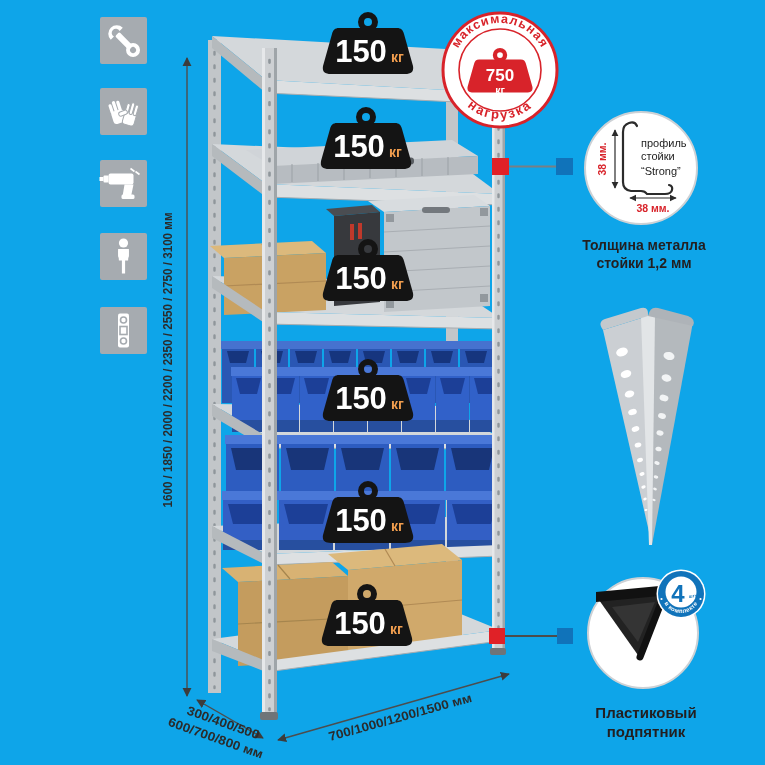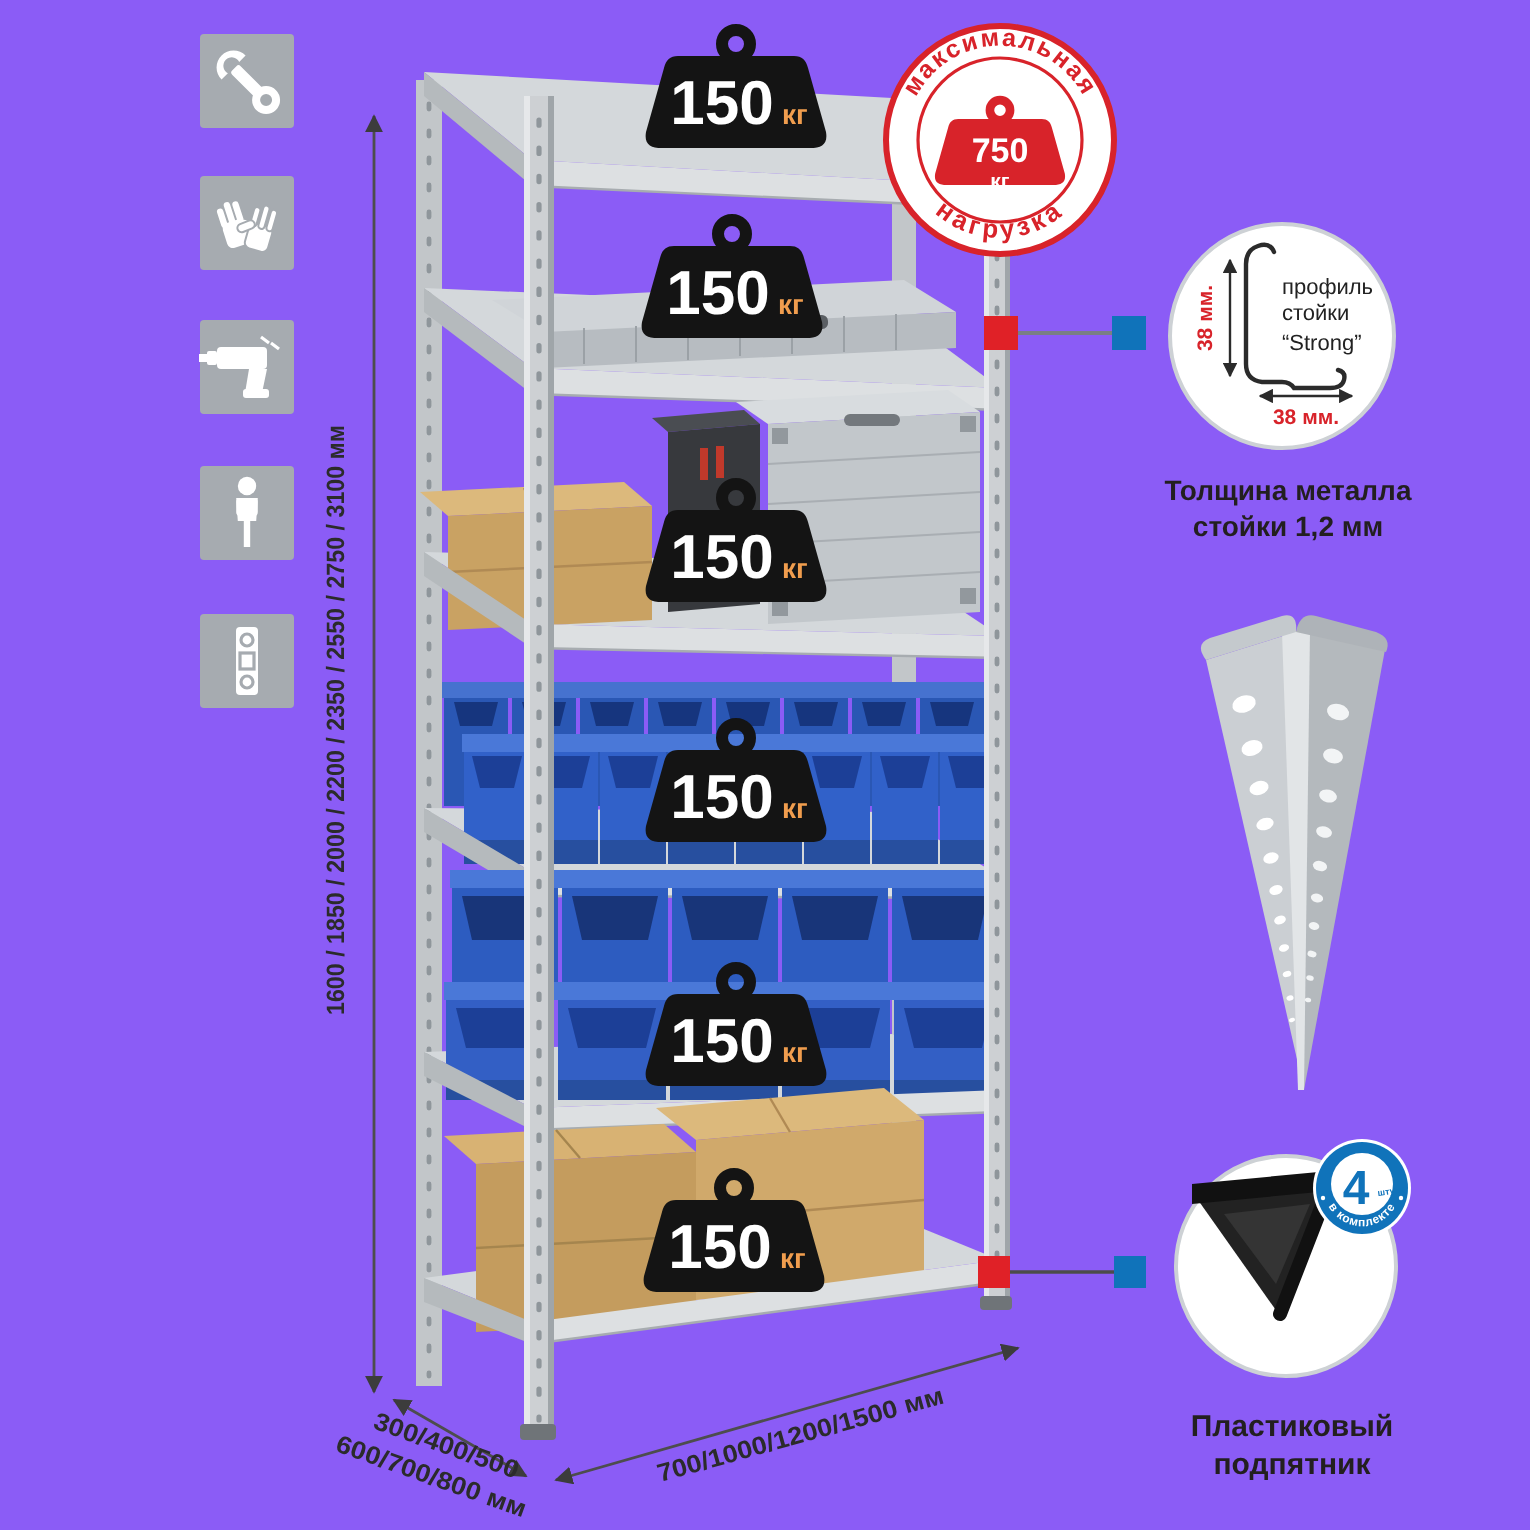--- a/index.html
+++ b/index.html
@@ -1,16 +1,16 @@
 <!DOCTYPE html>
 <html><head>
 <meta charset="utf-8">
 <style>
   html,body{margin:0;padding:0;background:#fff;}
-  .stage{position:relative;width:765px;height:765px;background:#8b5cf6;overflow:hidden;
+  .stage{position:relative;width:765px;height:765px;background:#0ea5e9;overflow:hidden;
          font-family:"Liberation Sans","DejaVu Sans",sans-serif;}
   svg text{font-family:"Liberation Sans","DejaVu Sans",sans-serif;}
   .dim-text{fill:#2b2b2b;font-weight:700;}
   .cap-text{fill:#231f20;font-weight:700;font-size:14px;}
 </style>
 </head>
 <body>
 
 <div class="stage">
 <svg width="765" height="765" viewBox="0 0 765 765">

